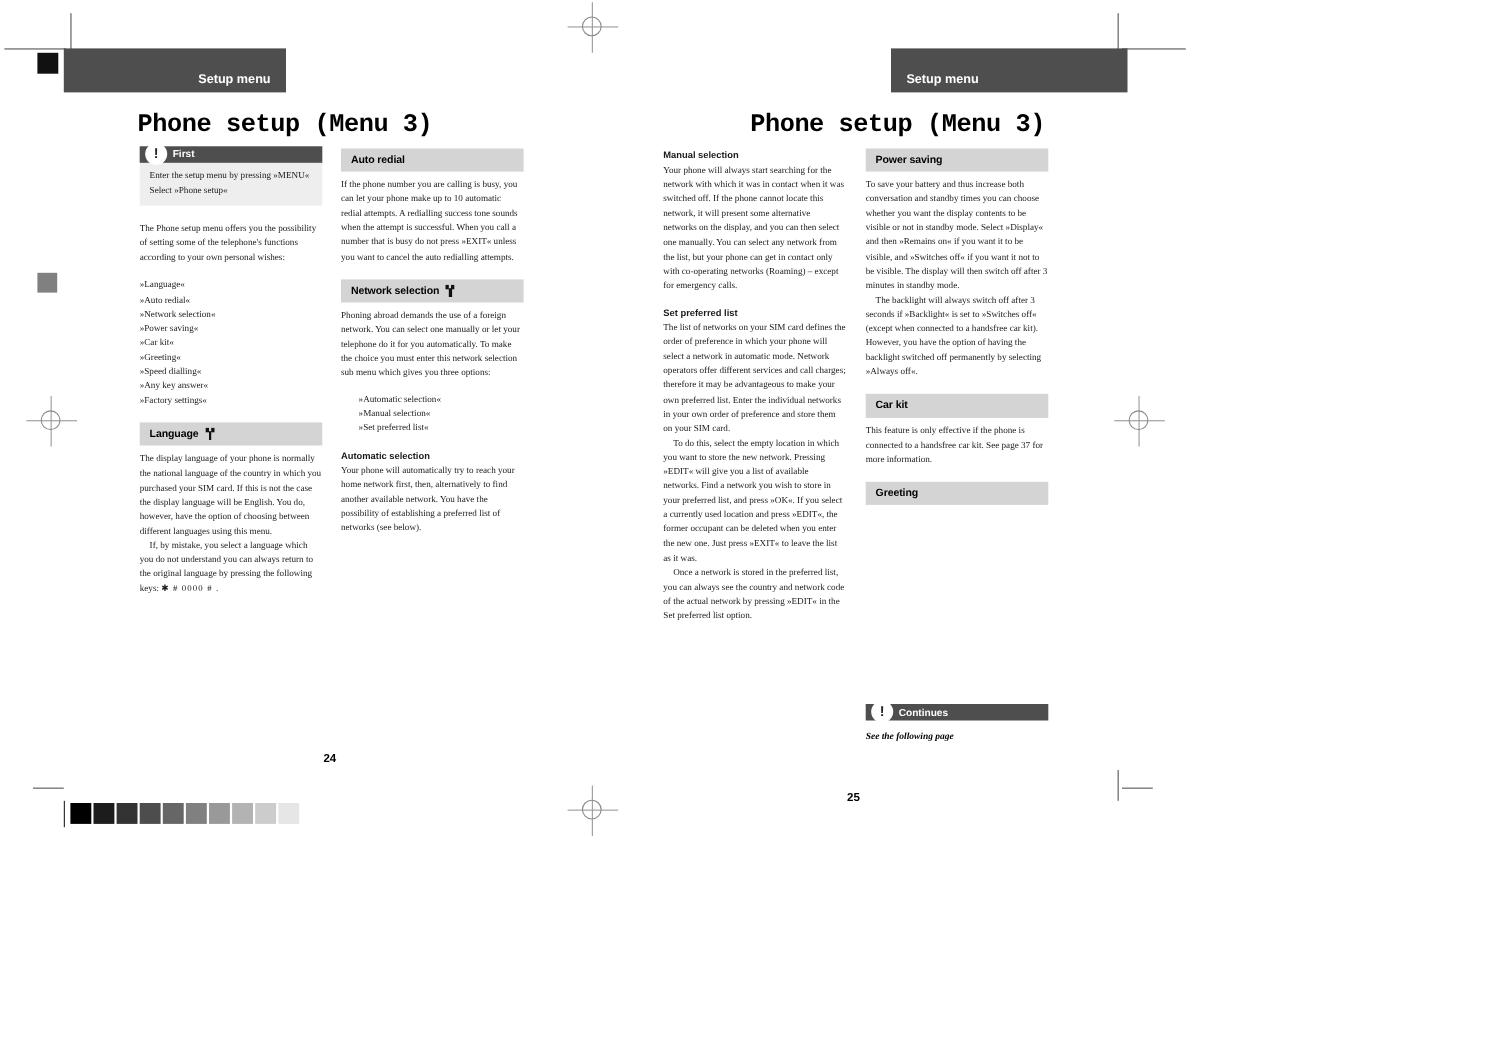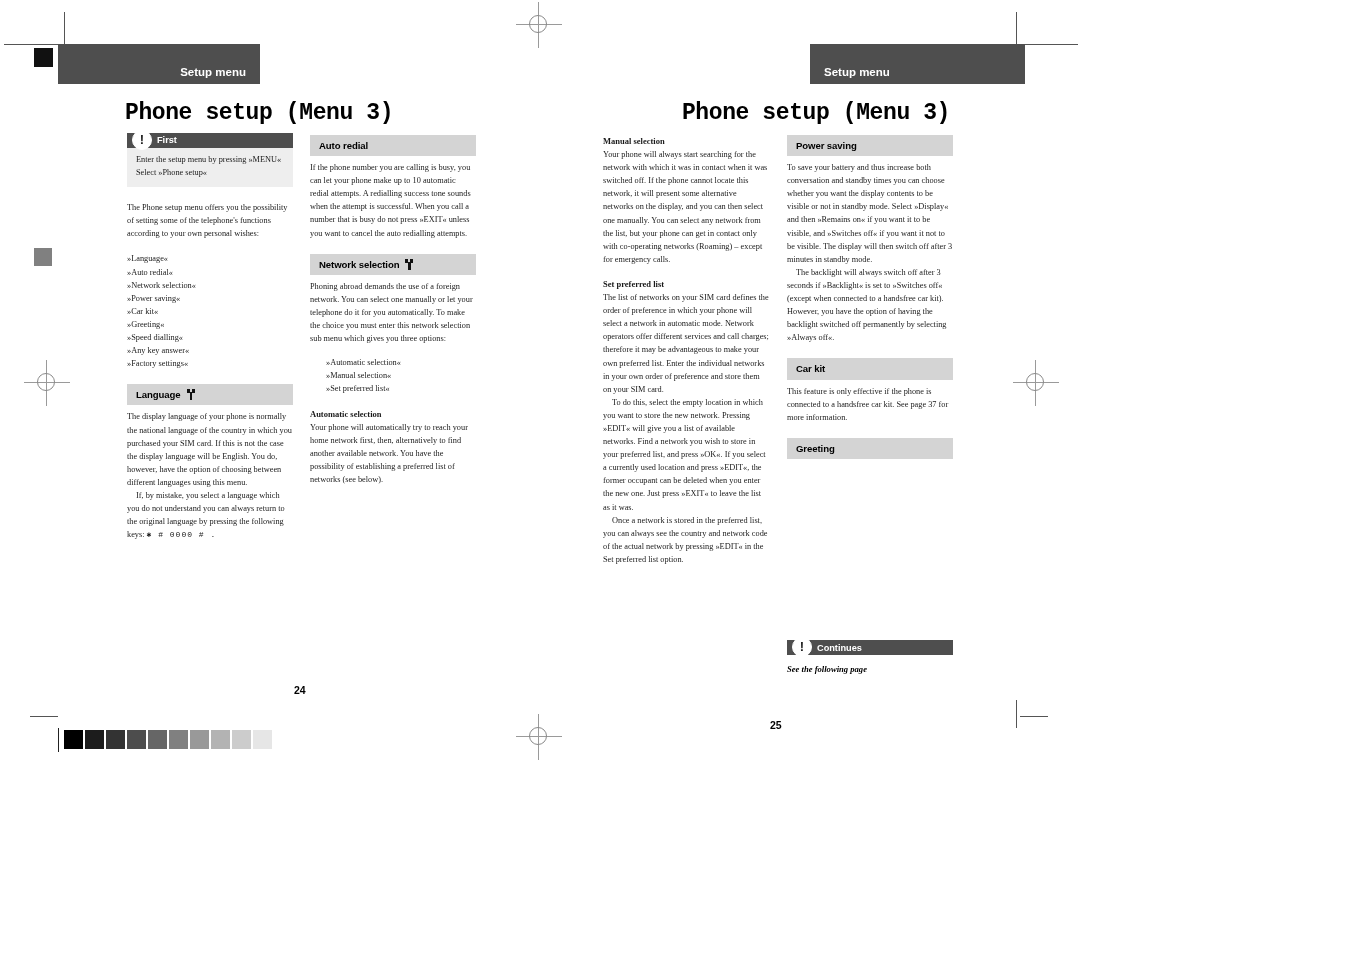--- a/index.html
+++ b/index.html
@@ -134,21 +134,21 @@
     margin: 0 0 5px 0;
     display: flex;
     align-items: center;
     gap: 6px;
     letter-spacing: -0.1px;
   }
   .sec-head.top-gap { margin-top: 14px; }
 
   
   .sub-head {
-    font-family: Liberation Serif, serif;
+    font-family: Liberation Sans, sans-serif;
     font-weight: bold;
     font-size: 8.5px;
     margin: 0;
     line-height: 13.1px;
   }
   .sub-head.gap { margin-top: 12px; }
 
   
   .note-box {
     background: #eeeeee;
@@ -229,21 +229,21 @@
   
   .pageno {
     position: absolute;
     font-family: "Liberation Sans", sans-serif;
     font-weight: bold;
     font-size: 10.5px;
     color: #000;
   }
 
   .keys {
-    font-family: Liberation Mono, monospace;
+    font-family: Liberation Serif, serif;
     font-size: 8px;
     letter-spacing: 1px;
   }
 </style>
 </head>
 <body>
 
 <div class="page">
 
   <div class="reg-mark" style="left:516px; top:2px;">

